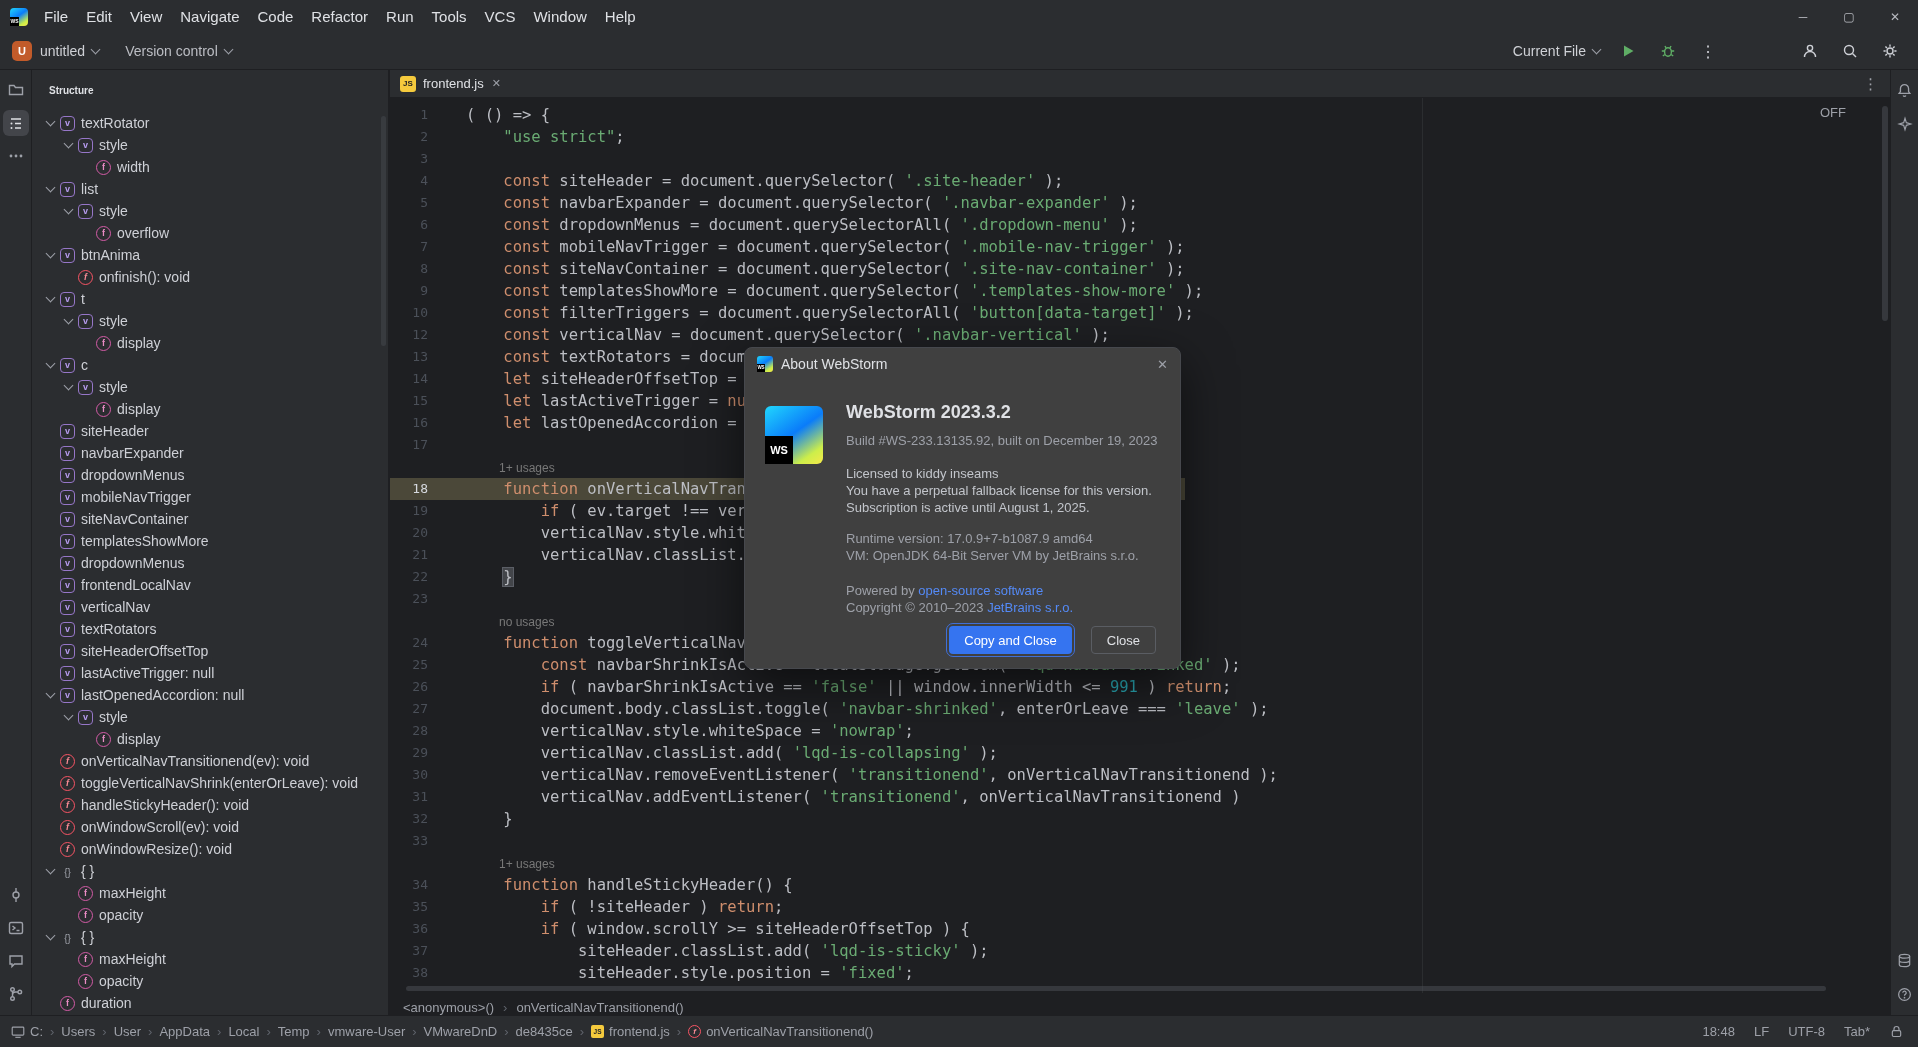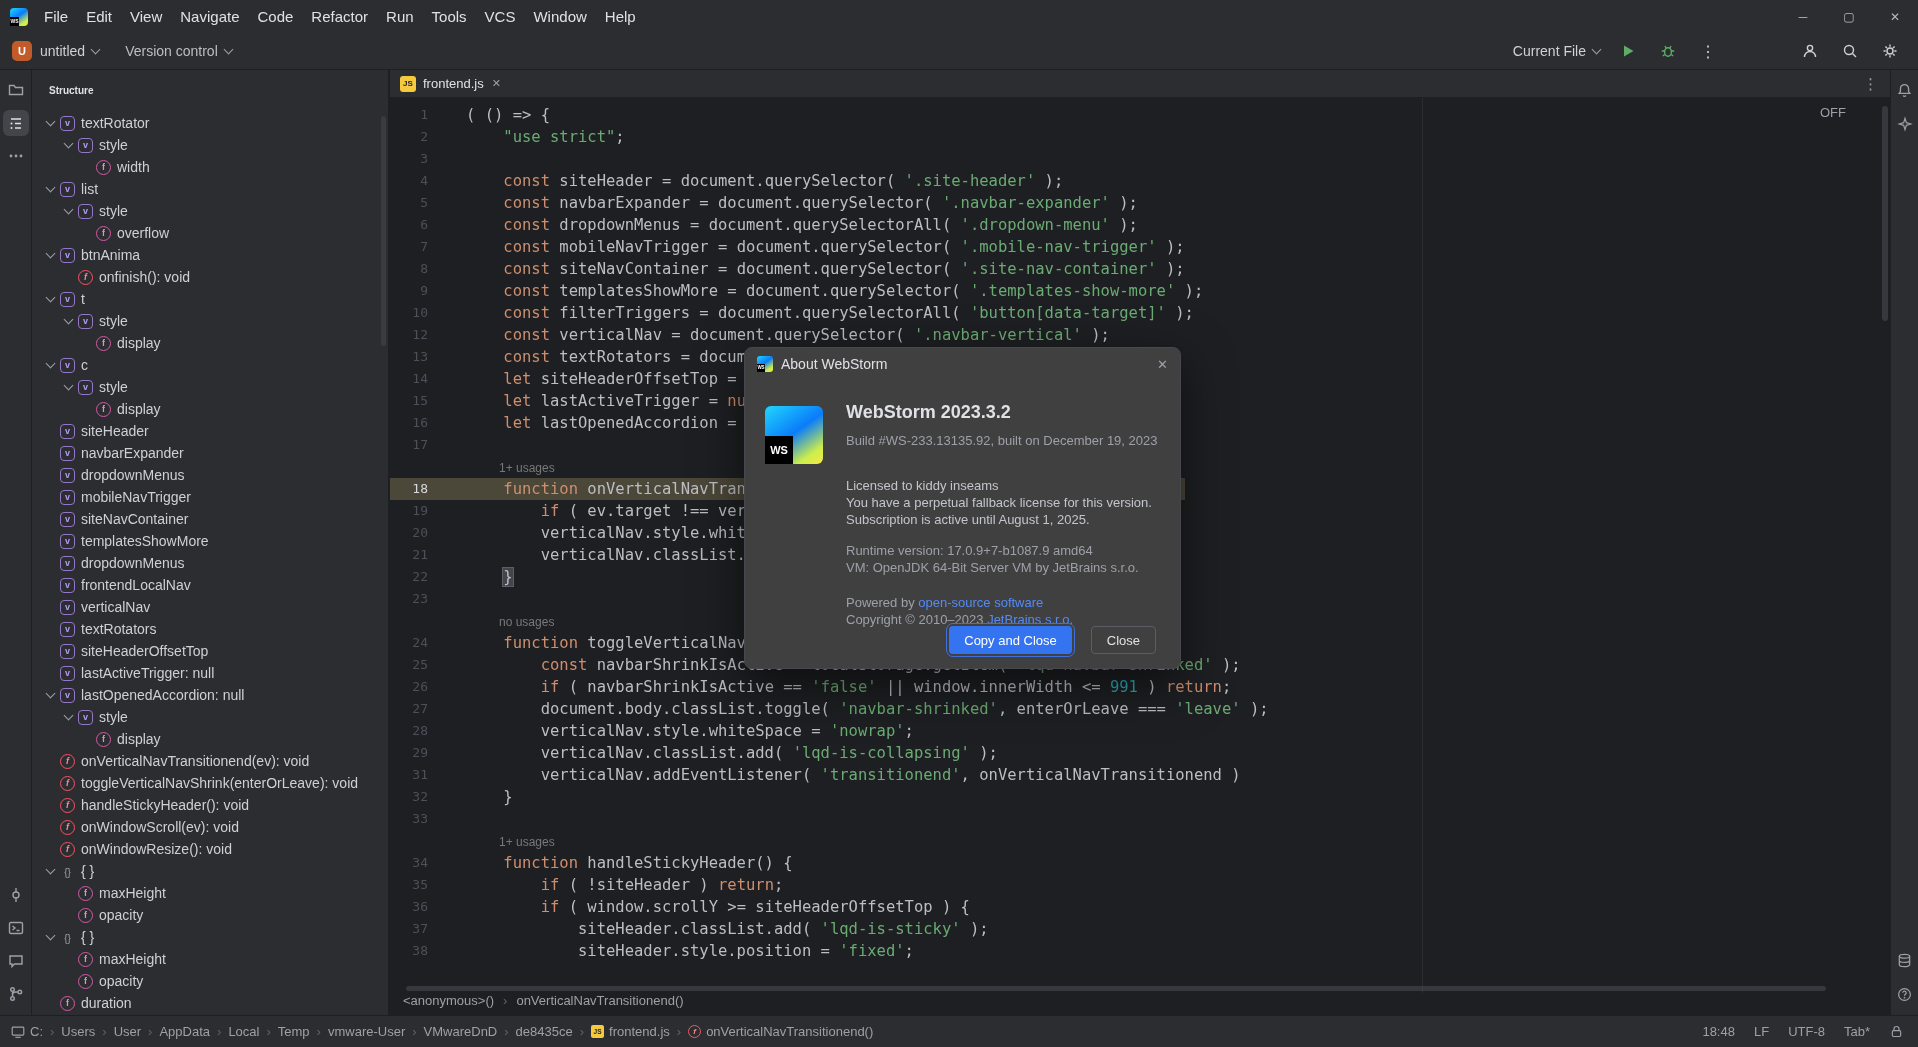--- a/index.html
+++ b/index.html
@@ -85,21 +85,21 @@
   .hint { font:12px/22px "Liberation Sans",sans-serif; color:#787878; margin-left:33px; }
   .vguide { position:absolute; top:0; bottom:0; left:1032px; width:1px; background:#2b2d30; }
   .vscroll { position:absolute; right:2px; top:8px; width:6px; height:215px; background:#4e5157;
              opacity:.5; border-radius:3px; }
   .hscroll { position:absolute; left:16px; right:64px; bottom:2px; height:5px; background:#4e5157;
              opacity:.5; border-radius:3px; }
   .off-badge { position:absolute; top:7px; right:44px; color:#9da0a8;
                font:13px "Liberation Sans",sans-serif; }
 
   .crumbbar { position:absolute; bottom:0; left:0; right:0; height:22px; background:#1e1f22;
-              display:flex; align-items:flex-start; gap:9px; padding-left:13px; font-size:13px; color:#9da0a8; }
+              display:flex; align-items:flex-end; gap:9px; padding-left:13px; font-size:13px; color:#9da0a8; }
 
   
   .rstrip { position:absolute; top:70px; bottom:32px; right:0; width:28px; background:#2b2d30;
             border-left:1px solid #1e1f22; display:flex; flex-direction:column; align-items:center;
             padding:7px 0 8px 0; gap:8px; }
 
   
   .statusbar { position:absolute; bottom:0; left:0; right:0; height:32px; background:#2b2d30;
                border-top:1px solid #1e1f22; display:flex; align-items:center; padding:0 14px 0 10px;
                font-size:13px; color:#9da0a8; z-index:5; }
@@ -123,21 +123,21 @@
   .dlg-icon .ws-box { position:absolute; left:0; bottom:0; width:8px; height:8px; background:#000;
               color:#fff; font:700 4.5px/8px "Liberation Sans",sans-serif; text-align:center; overflow:hidden; }
   .dlg-close { margin-left:auto; color:#9da0a8; font-size:13px; }
   .dlg-logo { position:absolute; left:20px; top:58px; width:58px; height:58px; border-radius:6px;
               position:absolute; background:linear-gradient(145deg,#21d7fd 0%,#0a7cfa 48%,#cdee4a 82%,#f5e94a 100%); }
   .dlg-logo .ws-box { position:absolute; left:0; bottom:0; width:28px; height:28px; background:#000;
               color:#fff; font:700 11px/28px "Liberation Sans",sans-serif; text-align:center; }
   .dlg-col { position:absolute; left:101px; top:52px; right:18px; font-size:13px; line-height:17px; color:#9da0a8; }
   .dlg-product { font-size:18px; font-weight:600; color:#dfe1e5; line-height:24px; }
   .dlg-build { margin-top:8px; }
-  .dlg-lic { margin-top:28px; color:#c2c5cb; }
+  .dlg-lic { margin-top:16px; color:#c2c5cb; }
   .dlg-rt { margin-top:14px; }
   .dlg-powered { margin-top:18px; }
   .dlg-link { color:#548af7; }
   .dlg-btns { position:absolute; right:24px; bottom:14px; display:flex; gap:19px; }
   .btn { height:28px; padding:0 15px; border-radius:4px; font-size:13px; display:flex; align-items:center; }
   .btn-primary { background:#3574f0; color:#fff; outline:1.5px solid #3f6fd8; outline-offset:2px; }
   .btn-secondary { background:transparent; border:1px solid #5a5d63; color:#dfe1e5; }
 
   svg { display:block; }
 </style>
@@ -540,20 +540,21 @@
           <div class="crow"><span class="gut">21</span><span class="ctext"><span class="tk-p">        verticalNav.classList.remove( </span><span class="tk-s">'lqd-is-collapsing'</span><span class="tk-p"> );</span></span></div>
           <div class="crow"><span class="gut">22</span><span class="ctext"><span class="tk-p">    </span><span class="tk-b">}</span></span></div>
           <div class="crow"><span class="gut">23</span><span class="ctext"></span></div>
           <div class="crow"><span class="gut"></span><span class="ctext"><span class="hint">no usages</span></span></div>
           <div class="crow"><span class="gut">24</span><span class="ctext"><span class="tk-p">    </span><span class="tk-k">function</span><span class="tk-p"> toggleVerticalNavShrink( enterOrLeave ) {</span></span></div>
           <div class="crow"><span class="gut">25</span><span class="ctext"><span class="tk-p">        </span><span class="tk-k">const</span><span class="tk-p"> navbarShrinkIsActive = localStorage.getItem( </span><span class="tk-s">'lqd-navbar-shrinked'</span><span class="tk-p"> );</span></span></div>
           <div class="crow"><span class="gut">26</span><span class="ctext"><span class="tk-p">        </span><span class="tk-k">if</span><span class="tk-p"> ( navbarShrinkIsActive == </span><span class="tk-s">'false'</span><span class="tk-p"> || window.innerWidth &lt;= </span><span class="tk-n">991</span><span class="tk-p"> ) </span><span class="tk-k">return</span><span class="tk-p">;</span></span></div>
           <div class="crow"><span class="gut">27</span><span class="ctext"><span class="tk-p">        document.body.classList.toggle( </span><span class="tk-s">'navbar-shrinked'</span><span class="tk-p">, enterOrLeave === </span><span class="tk-s">'leave'</span><span class="tk-p"> );</span></span></div>
           <div class="crow"><span class="gut">28</span><span class="ctext"><span class="tk-p">        verticalNav.style.whiteSpace = </span><span class="tk-s">'nowrap'</span><span class="tk-p">;</span></span></div>
           <div class="crow"><span class="gut">29</span><span class="ctext"><span class="tk-p">        verticalNav.classList.add( </span><span class="tk-s">'lqd-is-collapsing'</span><span class="tk-p"> );</span></span></div>
+          <div class="crow"><span class="gut">30</span><span class="ctext"><span class="tk-p">        verticalNav.removeEventListener( </span><span class="tk-s">'transitionend'</span><span class="tk-p">, onVerticalNavTransitionend );</span></span></div>
           <div class="crow"><span class="gut">31</span><span class="ctext"><span class="tk-p">        verticalNav.addEventListener( </span><span class="tk-s">'transitionend'</span><span class="tk-p">, onVerticalNavTransitionend )</span></span></div>
           <div class="crow"><span class="gut">32</span><span class="ctext"><span class="tk-p">    }</span></span></div>
           <div class="crow"><span class="gut">33</span><span class="ctext"></span></div>
           <div class="crow"><span class="gut"></span><span class="ctext"><span class="hint">1+ usages</span></span></div>
           <div class="crow"><span class="gut">34</span><span class="ctext"><span class="tk-p">    </span><span class="tk-k">function</span><span class="tk-p"> handleStickyHeader() {</span></span></div>
           <div class="crow"><span class="gut">35</span><span class="ctext"><span class="tk-p">        </span><span class="tk-k">if</span><span class="tk-p"> ( !siteHeader ) </span><span class="tk-k">return</span><span class="tk-p">;</span></span></div>
           <div class="crow"><span class="gut">36</span><span class="ctext"><span class="tk-p">        </span><span class="tk-k">if</span><span class="tk-p"> ( window.scrollY &gt;= siteHeaderOffsetTop ) {</span></span></div>
           <div class="crow"><span class="gut">37</span><span class="ctext"><span class="tk-p">            siteHeader.classList.add( </span><span class="tk-s">'lqd-is-sticky'</span><span class="tk-p"> );</span></span></div>
           <div class="crow"><span class="gut">38</span><span class="ctext"><span class="tk-p">            siteHeader.style.position = </span><span class="tk-s">'fixed'</span><span class="tk-p">;</span></span></div>
         </div>

